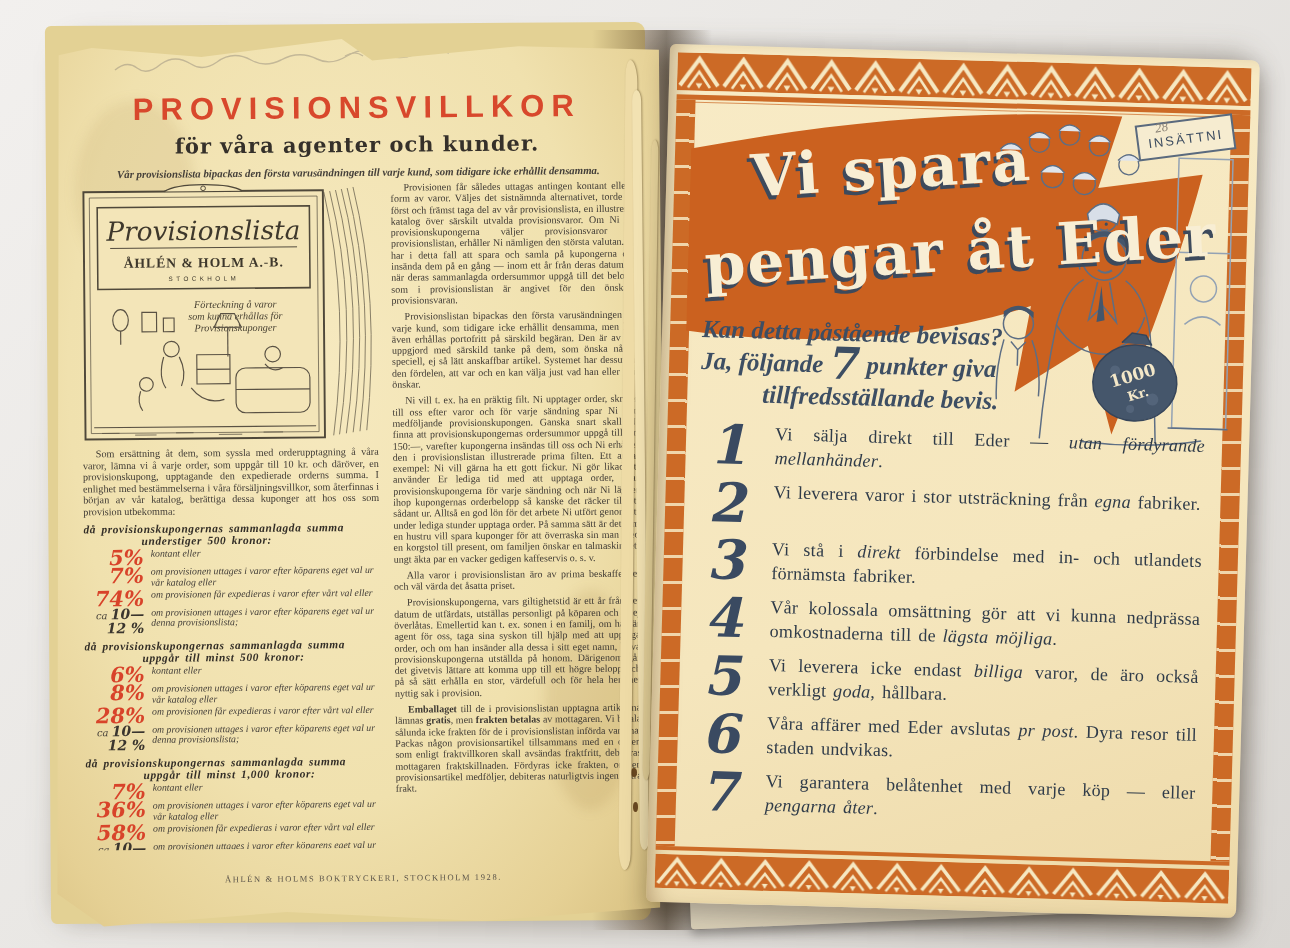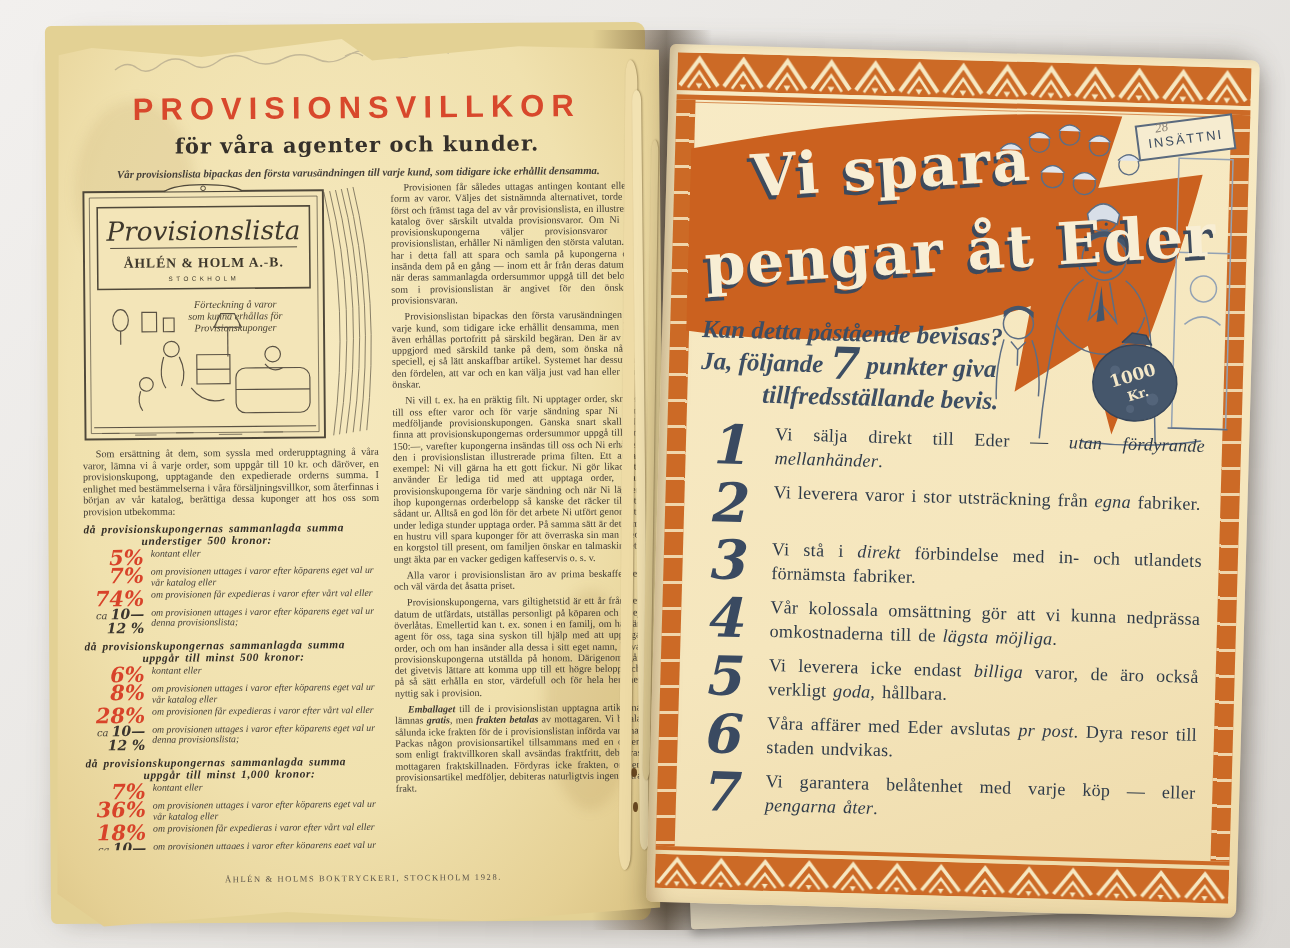--- a/index.html
+++ b/index.html
@@ -33,21 +33,21 @@
   .lp-title{position:absolute;top:60px;left:0;width:100%;text-align:center;
     font-family:"Liberation Sans",sans-serif;font-weight:bold;font-size:31px;letter-spacing:7px;color:#d8482c;}
   .lp-subtitle{position:absolute;top:102px;left:0;width:100%;text-align:center;
     font-family:"DejaVu Serif",serif;font-weight:bold;font-size:21px;letter-spacing:1px;color:#35302a;}
   .lp-lead{position:absolute;top:136px;left:26px;width:560px;text-align:center;
     font-style:italic;font-weight:bold;font-size:10.8px;color:#45403a;}
   .lp-cols{position:absolute;top:152px;left:28px;width:556px;display:flex;gap:14px;height:666px;overflow:hidden;}
   .lp-col1{width:296px;flex:none;}
   .lp-col2{flex:1;font-size:10px;line-height:11.3px;text-align:justify;color:#3e3933;}
   .lp-col2 p{margin:0 0 5px 0;text-indent:13px;}
-  .lp-col2 .bi{font-weight:bold;font-style:italic;}
+  .lp-col2 .bi{font-weight:bold;}
   .cover-svg{display:block;width:292px;height:260px;}
   .lp-intro{margin-top:4px;font-size:10.2px;line-height:11.6px;text-align:justify;text-indent:13px;color:#3e3933;}
   .rate-group{margin-top:5px;}
   .g-head{font-weight:bold;font-style:italic;font-size:11.4px;line-height:12.6px;
     letter-spacing:.6px;word-spacing:2px;padding-left:58px;text-indent:-58px;color:#332e27;margin:0 0 1px 0;}
   .rate-row{display:grid;grid-template-columns:60px 1fr;gap:7px;margin-bottom:1px;}
   .pct{font-family:"DejaVu Serif",serif;font-weight:bold;font-style:italic;
     font-size:21px;line-height:17px;color:#d8432a;text-align:right;}
   .pct .ca{font-size:10px;font-weight:normal;color:#4a443c;}
   .pct.pctsm{font-size:14px;line-height:13px;color:#3a352e;}
@@ -212,21 +212,21 @@
                 <div class="g-head">då provisionskupongernas sammanlagda summa uppgår till minst 1,000 kronor:</div>
                 <div class="rate-row">
                   <div class="pct">7%</div>
                   <div class="rate-text">kontant eller</div>
                 </div>
                 <div class="rate-row">
                   <div class="pct">36%</div>
                   <div class="rate-text">om provisionen uttages i varor efter köparens eget val ur vår katalog eller</div>
                 </div>
                 <div class="rate-row">
-                  <div class="pct">18%</div>
+                  <div class="pct">58%</div>
                   <div class="rate-text">om provisionen får expedieras i varor efter vårt val eller</div>
                 </div>
                 <div class="rate-row">
                   <div class="pct pctsm"><span class="ca">ca </span>10—12 %</div>
                   <div class="rate-text">om provisionen uttages i varor efter köparens eget val ur denna provisionslista.</div>
                 </div>
               </div>
             </div>
         </div>
 

